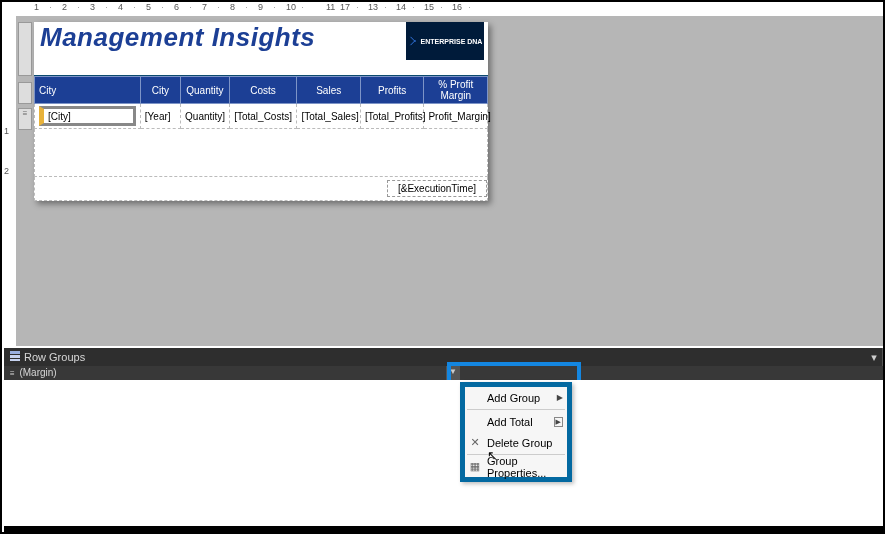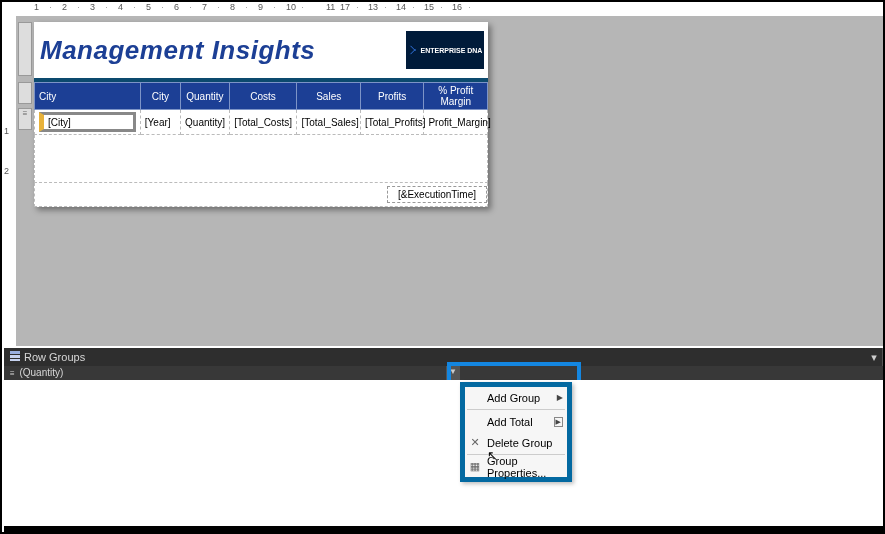--- a/index.html
+++ b/index.html
@@ -98,23 +98,22 @@
   .report{
     position:absolute;
     left:18px;
     top:6px;
     width:454px;
     background:#fff;
     box-shadow:3px 3px 6px rgba(0,0,0,.4);
   }
   .title-bar{
     display:flex;
-    align-items:center;
-    height:60px;
-    border-bottom:4px solid #0c4a6e;
+    height:54px;
+    border-bottom:1px solid #0c4a6e;
   }
   .title-text{
     flex:1;
     padding-left:6px;
     color:#1c3f95;
     font-weight:bold;
     font-size:26px;
     font-style:italic;
     letter-spacing:.5px;
   }
@@ -477,21 +476,21 @@
     <div class="half">
       <span class="grp-icon-row"></span>
       <span>Row Groups</span>
     </div>
     <div class="arrow-btn">▾</div>
   </div>
 
   <div class="group-strip">
     <div class="left">
       <span style="font-size:8px;letter-spacing:-2px;margin-right:4px;">≡</span>
-      <span>(Quantity)</span>
+      <span>(Margin)</span>
     </div>
     <div class="right">
       <div class="details-drop">▼</div>
     </div>
   </div>
 
   <div class="white-below"></div>
 
   <div class="ctx-highlight"></div>
 

